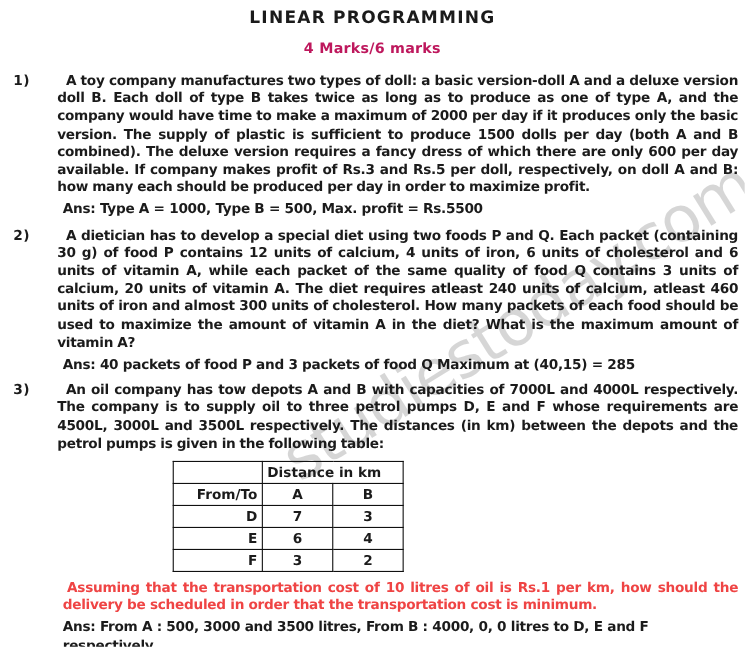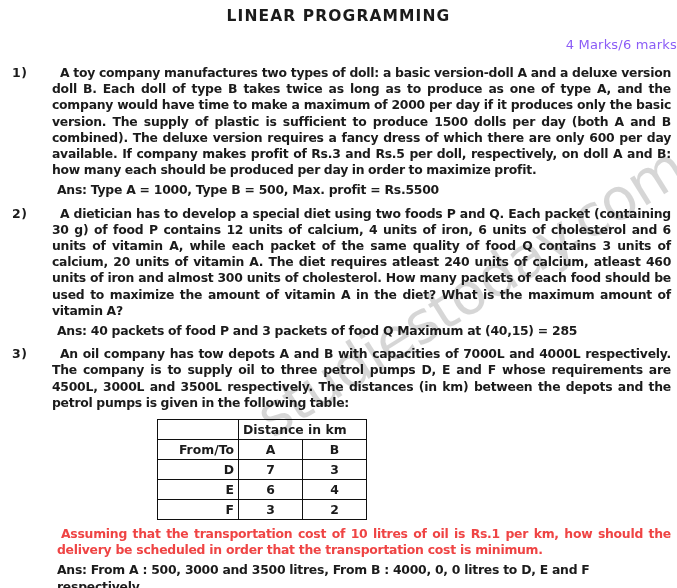--- a/index.html
+++ b/index.html
@@ -54,26 +54,26 @@
   .doc-title {
     text-align: center;
     font-size: 15.5px;
     font-weight: bold;
     letter-spacing: 1.1px;
     margin: 7px 0 0 0;
     color: #1b1b1b;
     font-family: "DejaVu Sans", sans-serif;
   }
   .doc-subtitle {
-    text-align: right;
+    text-align: center;
     font-size: 13px;
-    font-weight: normal;
+    font-weight: bold;
     margin: 12px 0 0 0;
     letter-spacing: 0.2px;
-    color: #8b5cf6;
+    color: #be185d;
     font-family: "DejaVu Sans", sans-serif;
   }
 
   
   .qlist {
     margin-top: 13px;
   }
   .qitem {
     position: relative;
     padding-left: 52px;

